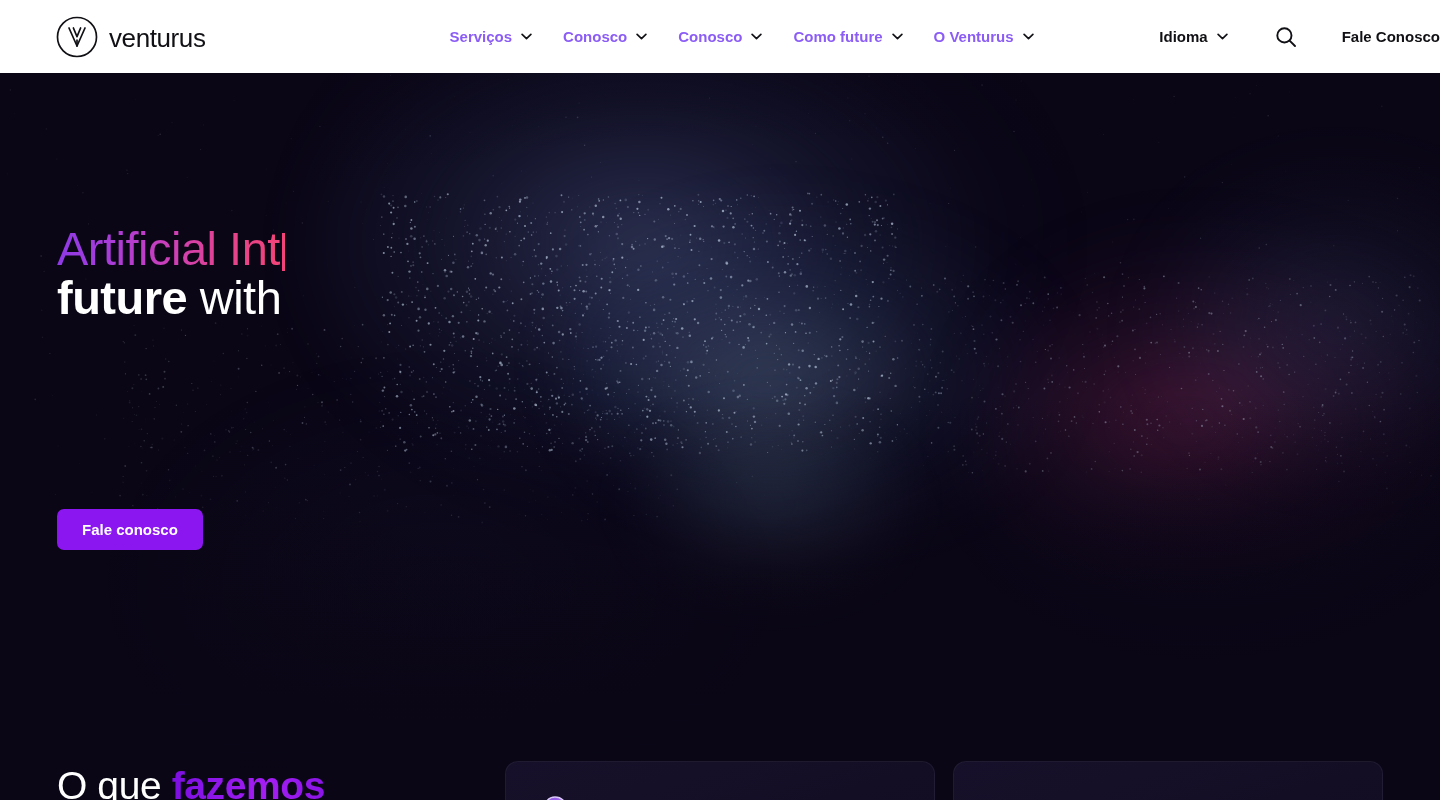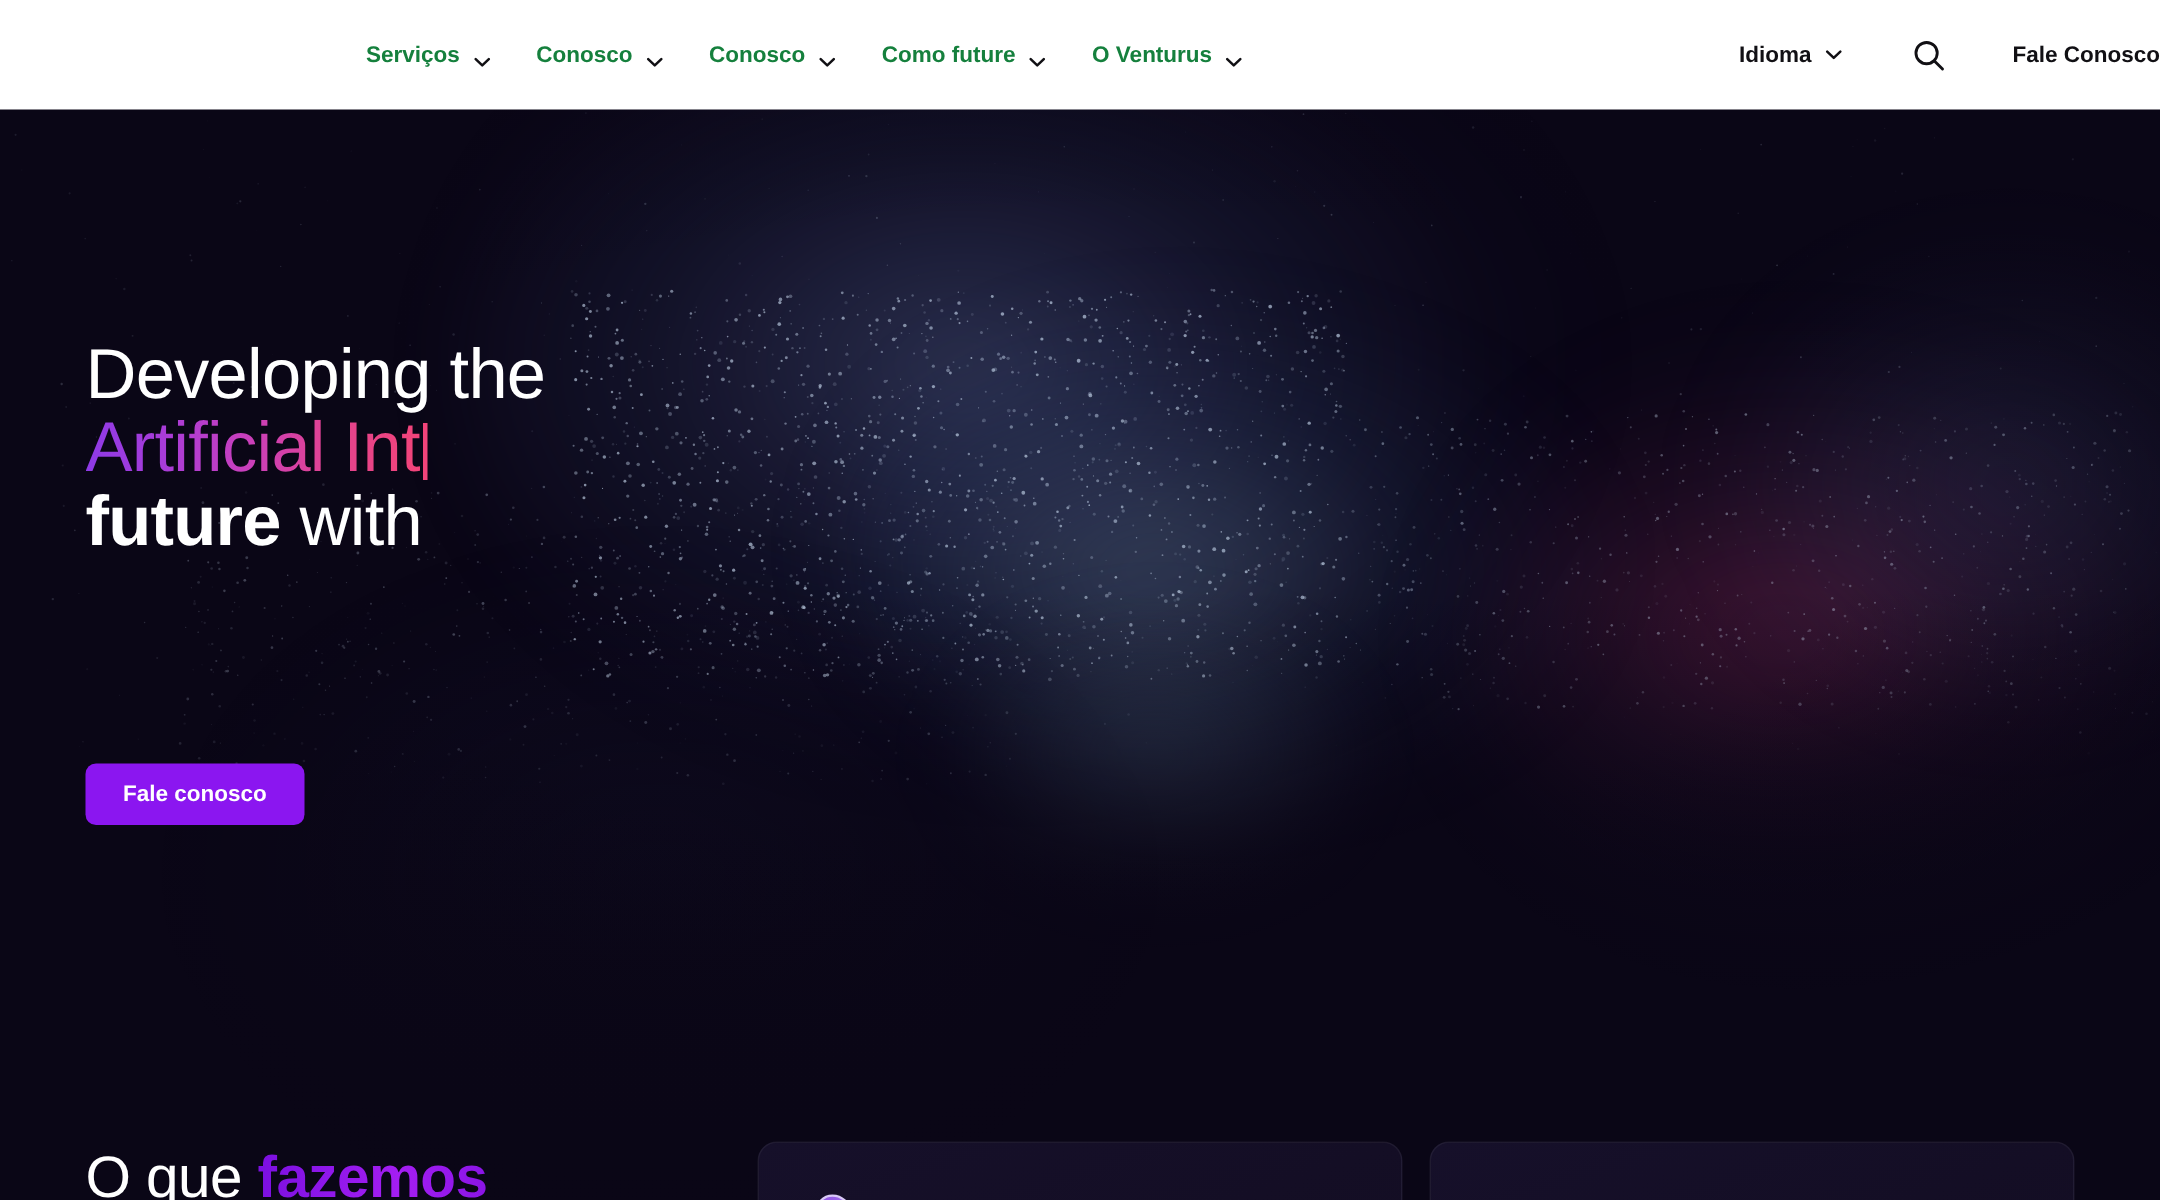--- a/index.html
+++ b/index.html
@@ -26,22 +26,22 @@
   .logo-word{
     font-size:26px; font-weight:400; color:#111014;
     letter-spacing:-0.4px; line-height:1;
     position:relative; top:1px;
   }
   .nav{
     display:flex; align-items:center;
     margin-left:244px; gap:31px;
   }
   .nav-item{
-    display:flex; align-items:flex-end; gap:9px;
-    font-size:15px; font-weight:700; color:#15803d;
+    display:flex; align-items:center; gap:9px;
+    font-size:15px; font-weight:700; color:#8b5cf6;
     cursor:pointer; white-space:nowrap;
   }
   .chev{ width:11px; height:7px; flex:0 0 11px; }
   .header-right{
     display:flex; align-items:center;
     margin-left:auto; gap:0;
   }
   .lang{
     display:flex; align-items:center; gap:9px;
     font-size:15px; font-weight:700; color:#111014; cursor:pointer;
@@ -162,20 +162,29 @@
     padding:30px 34px 0 34px;
     cursor:pointer;
   }
   .card-icon{ width:44px; height:44px; display:block; }
 </style>
 </head>
 <body>
 
 <div class="header">
 
+  <div class="logo-wrap">
+    <svg class="logo-mark" viewBox="0 0 44 44">
+      <circle cx="22" cy="22" r="19.5" fill="none" stroke="#111014" stroke-width="1.7"></circle>
+      <path d="M14 13 L22 31 L30 13" fill="none" stroke="#111014" stroke-width="1.7" stroke-linecap="round" stroke-linejoin="round"></path>
+      <path d="M18.4 13 L22 21.6 L25.6 13" fill="none" stroke="#111014" stroke-width="1.7" stroke-linecap="round" stroke-linejoin="round"></path>
+      <path d="M22 31 L22 25" fill="none" stroke="#111014" stroke-width="1.7" stroke-linecap="round"></path>
+    </svg>
+    <span class="logo-word">venturus</span>
+  </div>
 
   <nav class="nav">
     <div class="nav-item">
       <span>Serviços</span>
       <svg class="chev" viewBox="0 0 12 8">
           <path d="M1 1.6 L6 6.4 L11 1.6" fill="none" stroke="#111014" stroke-width="1.9" stroke-linecap="round" stroke-linejoin="round"></path>
         </svg>
     </div>
     <div class="nav-item">
       <span>Conosco</span>
@@ -3350,21 +3359,20 @@
         <circle cx="1015.8" cy="191.2" r="0.68" opacity="0.05"></circle>
         <circle cx="995.7" cy="382.3" r="0.83" opacity="0.19"></circle>
         <circle cx="1158.8" cy="69.2" r="0.49" opacity="0.16"></circle>
         <circle cx="206.5" cy="299.8" r="0.32" opacity="0.05"></circle>
       </g>
   </svg>
 
   <div class="vignette"></div>
 
   <div class="hero">
-    <div class="hl">Developing the</div>
     <div class="hl"><span class="hl-grad">Artificial Int</span><span class="caret"></span></div>
     <div class="hl"><b>future</b><span> with</span></div>
   </div>
 
   <button class="cta">Fale conosco</button>
 
   <div class="what"><span>O que </span><b>fazemos</b></div>
 
   <div class="cards">
 

